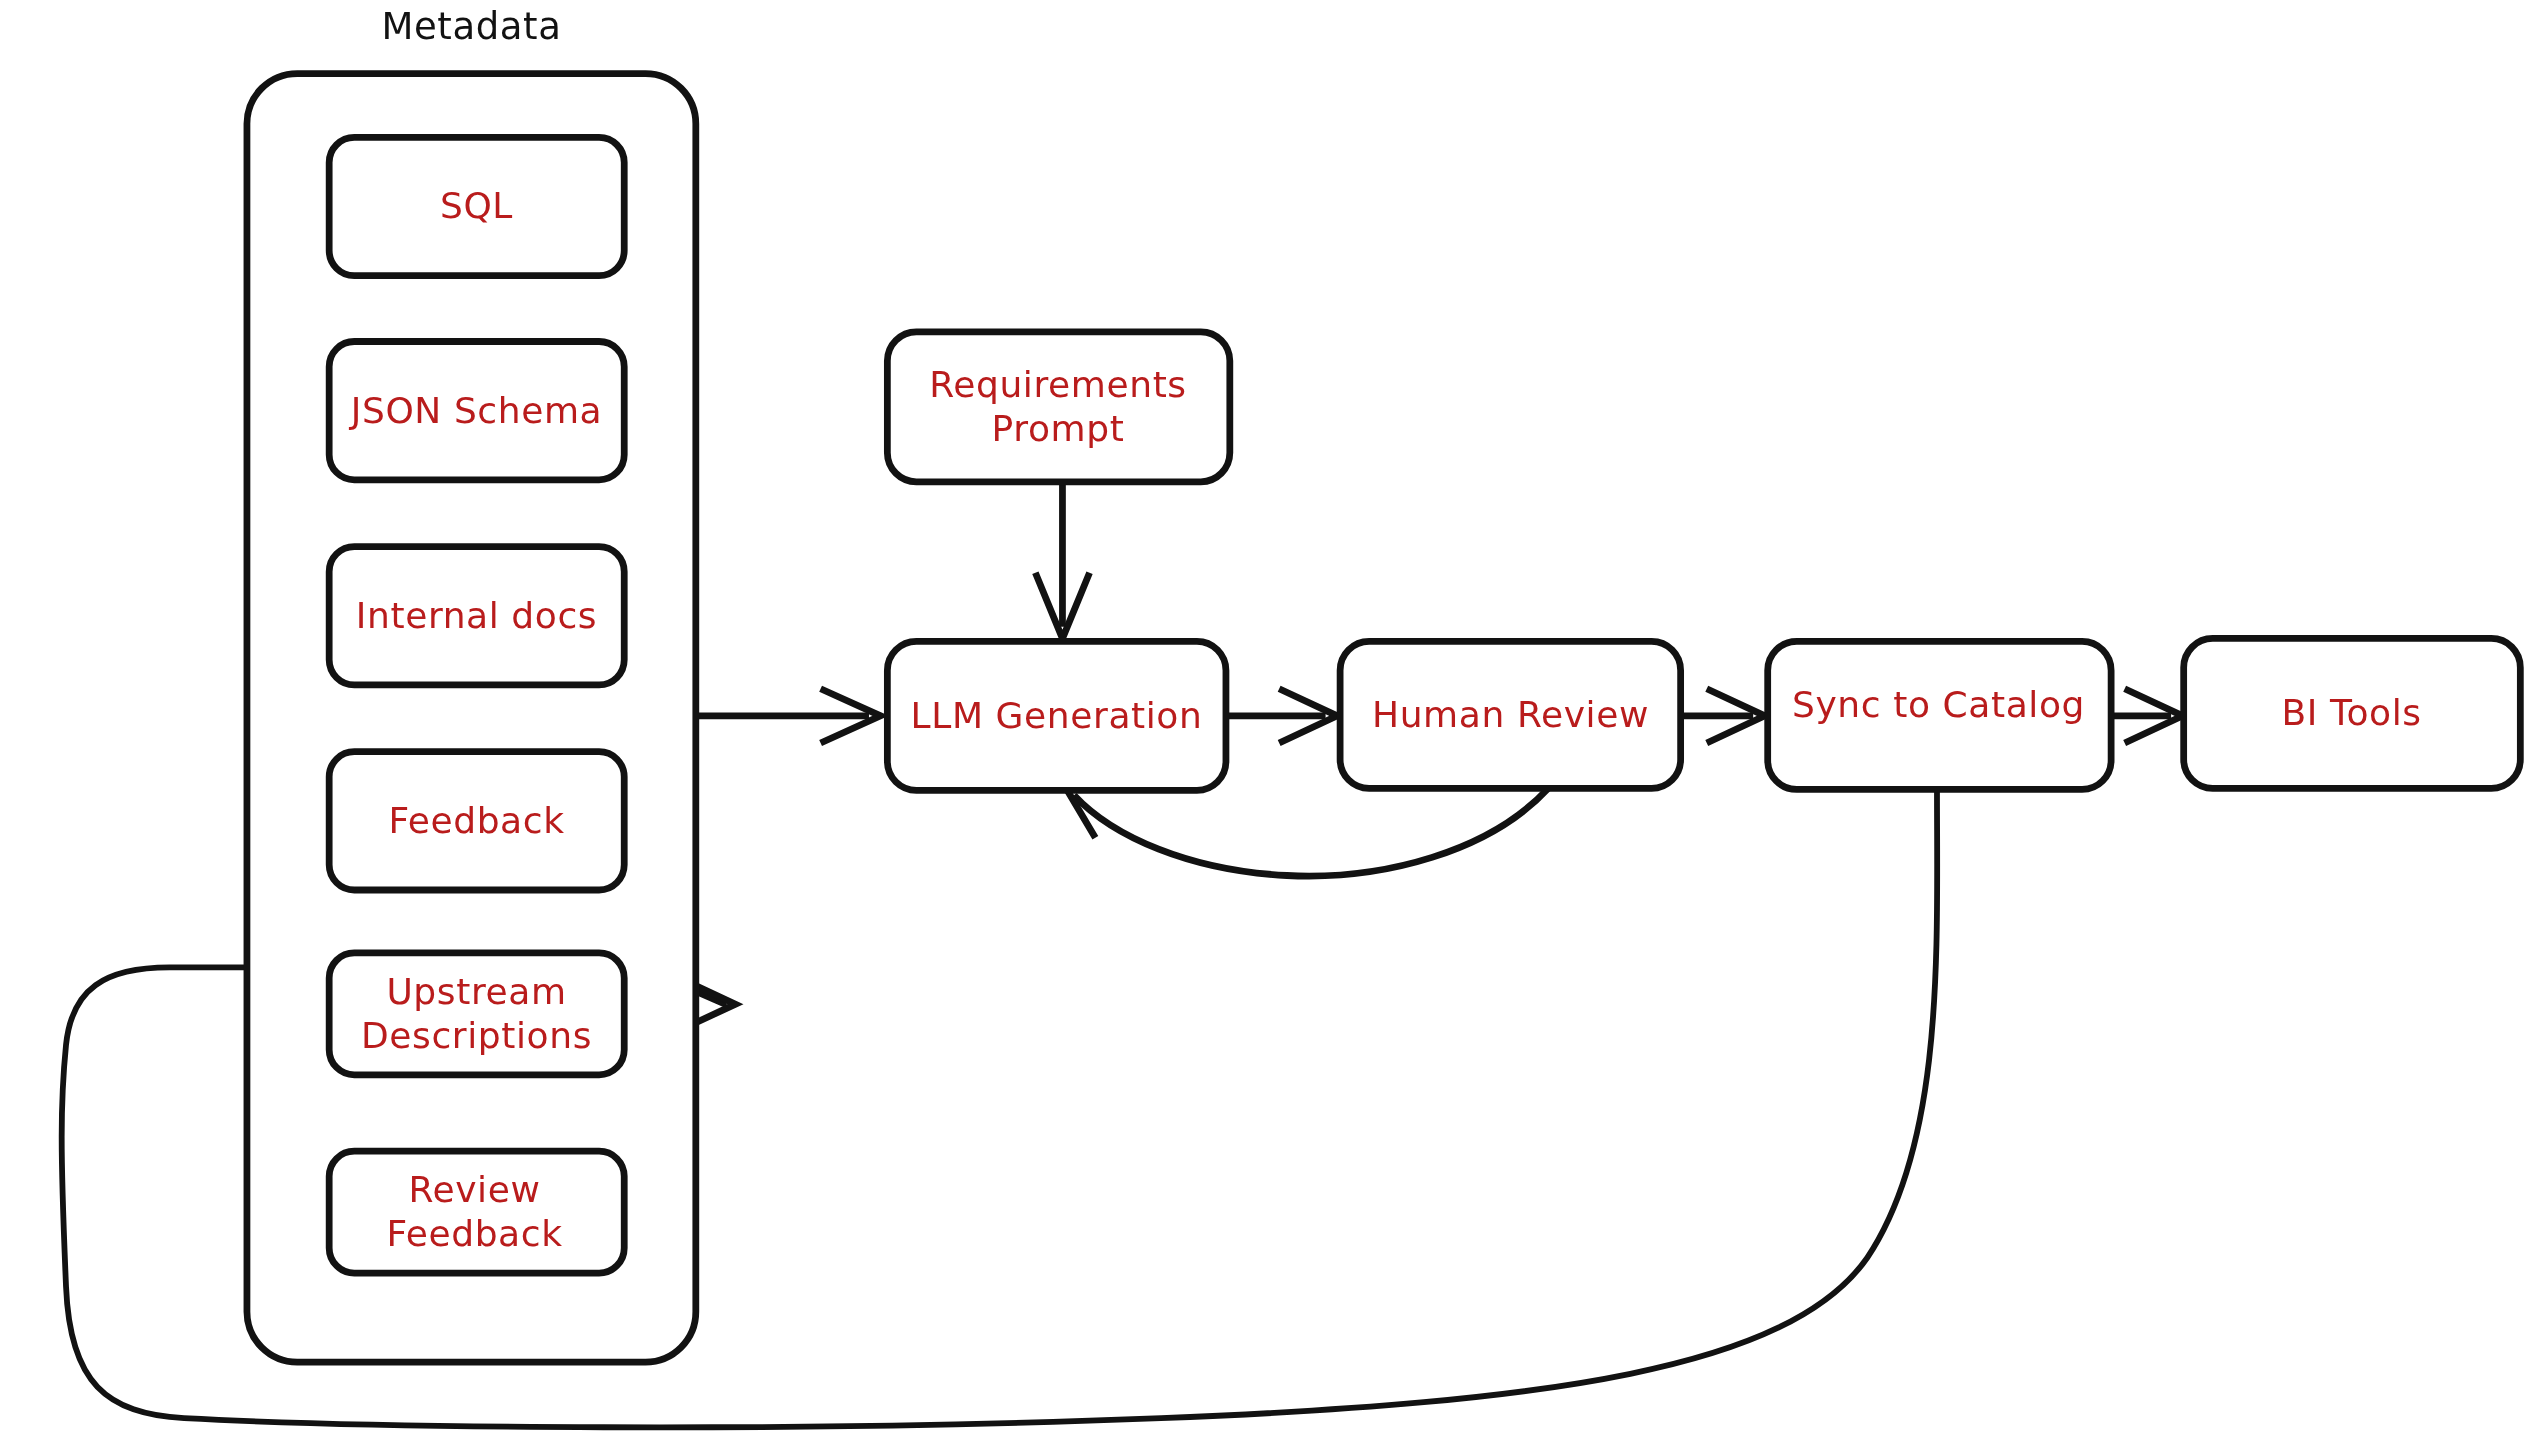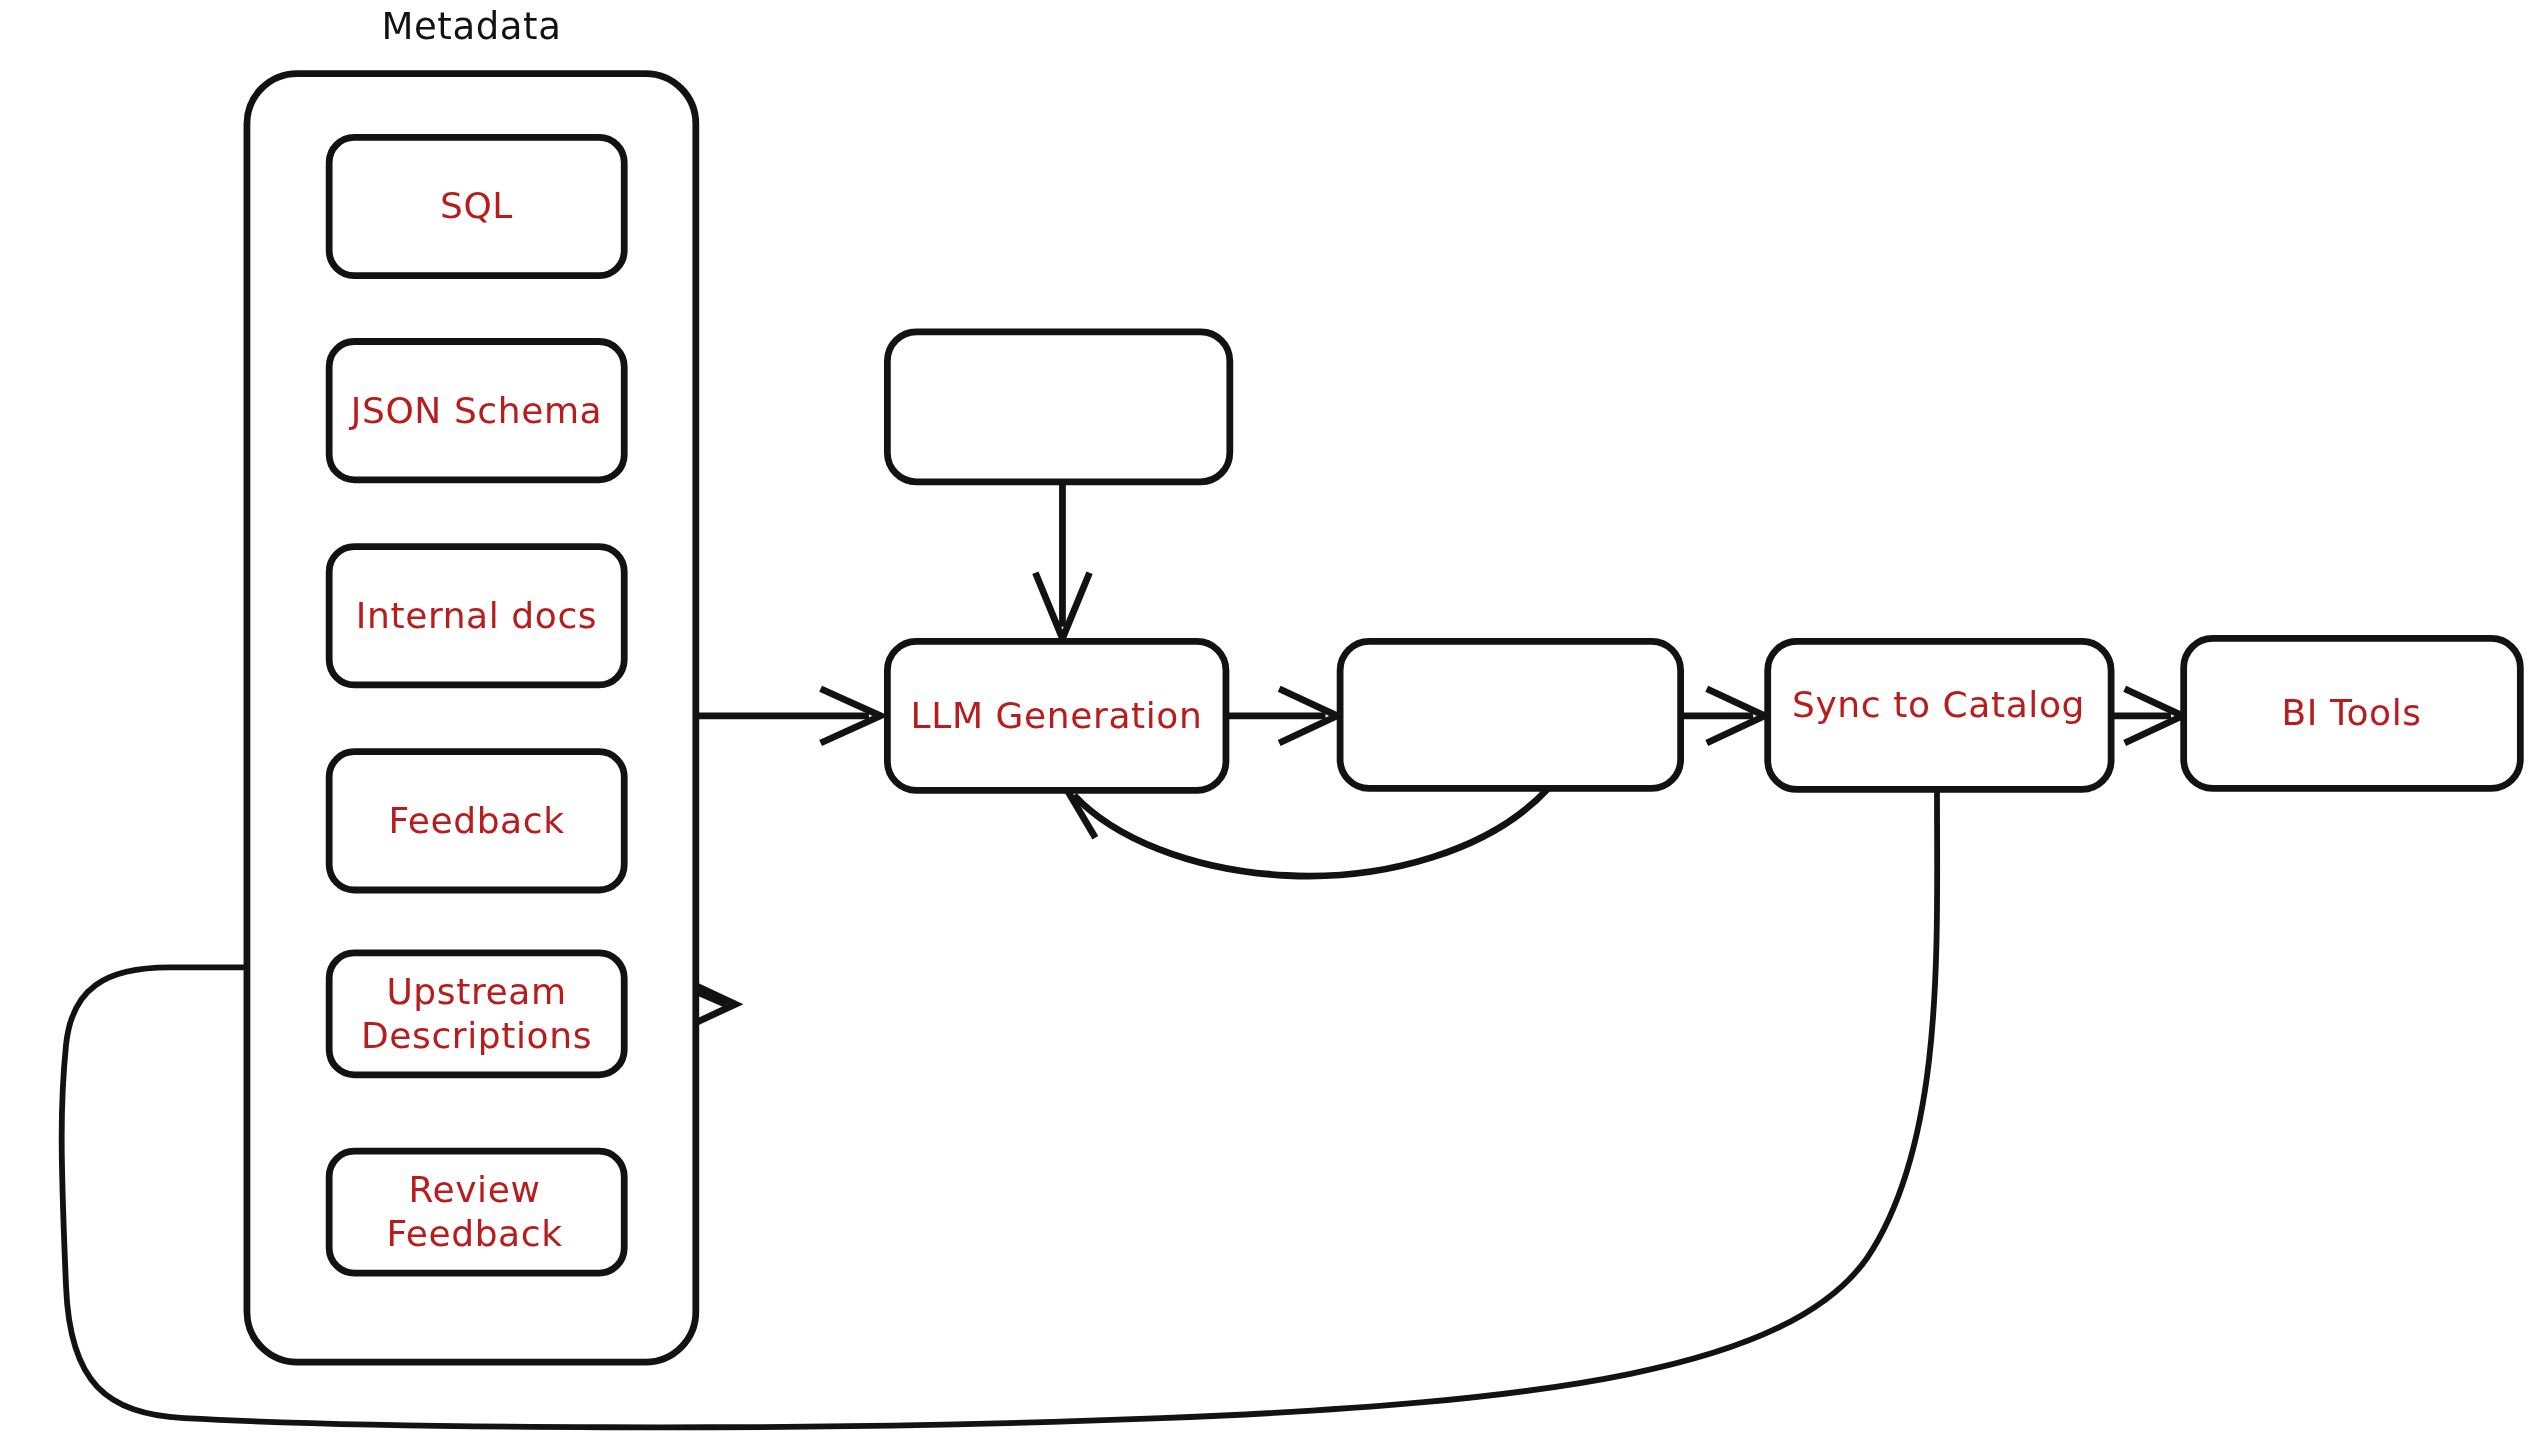--- a/index.html
+++ b/index.html
@@ -149,22 +149,25 @@
   <div class="node-label" style="left:329px; top:547px; width:295px; height:138px;">Internal docs</div>
 
   <div class="node-label" style="left:329px; top:752px; width:295px; height:138px;">Feedback</div>
 
   <div class="node-label" style="left:329px; top:953px; width:295px; height:122px;">Upstream
 Descriptions</div>
 
   <div class="node-label" style="left:327px; top:1151px; width:295px; height:122px;">Review
 Feedback</div>
 
+  <div class="node-label" style="left:887px; top:332px; width:342px; height:150px;">Requirements
+Prompt</div>
 
   <div class="node-label" style="left:887px; top:641px; width:339px; height:149px;">LLM Generation</div>
 
+  <div class="node-label" style="left:1340px; top:641px; width:341px; height:147px;">Human Review</div>
 
   <div class="node-label" style="left:1767px; top:631px; width:343px; height:148px;">Sync to Catalog</div>
 
   <div class="node-label" style="left:2183px; top:638px; width:337px; height:150px;">BI Tools</div>
 
 </div>
 
 
 </body></html>

